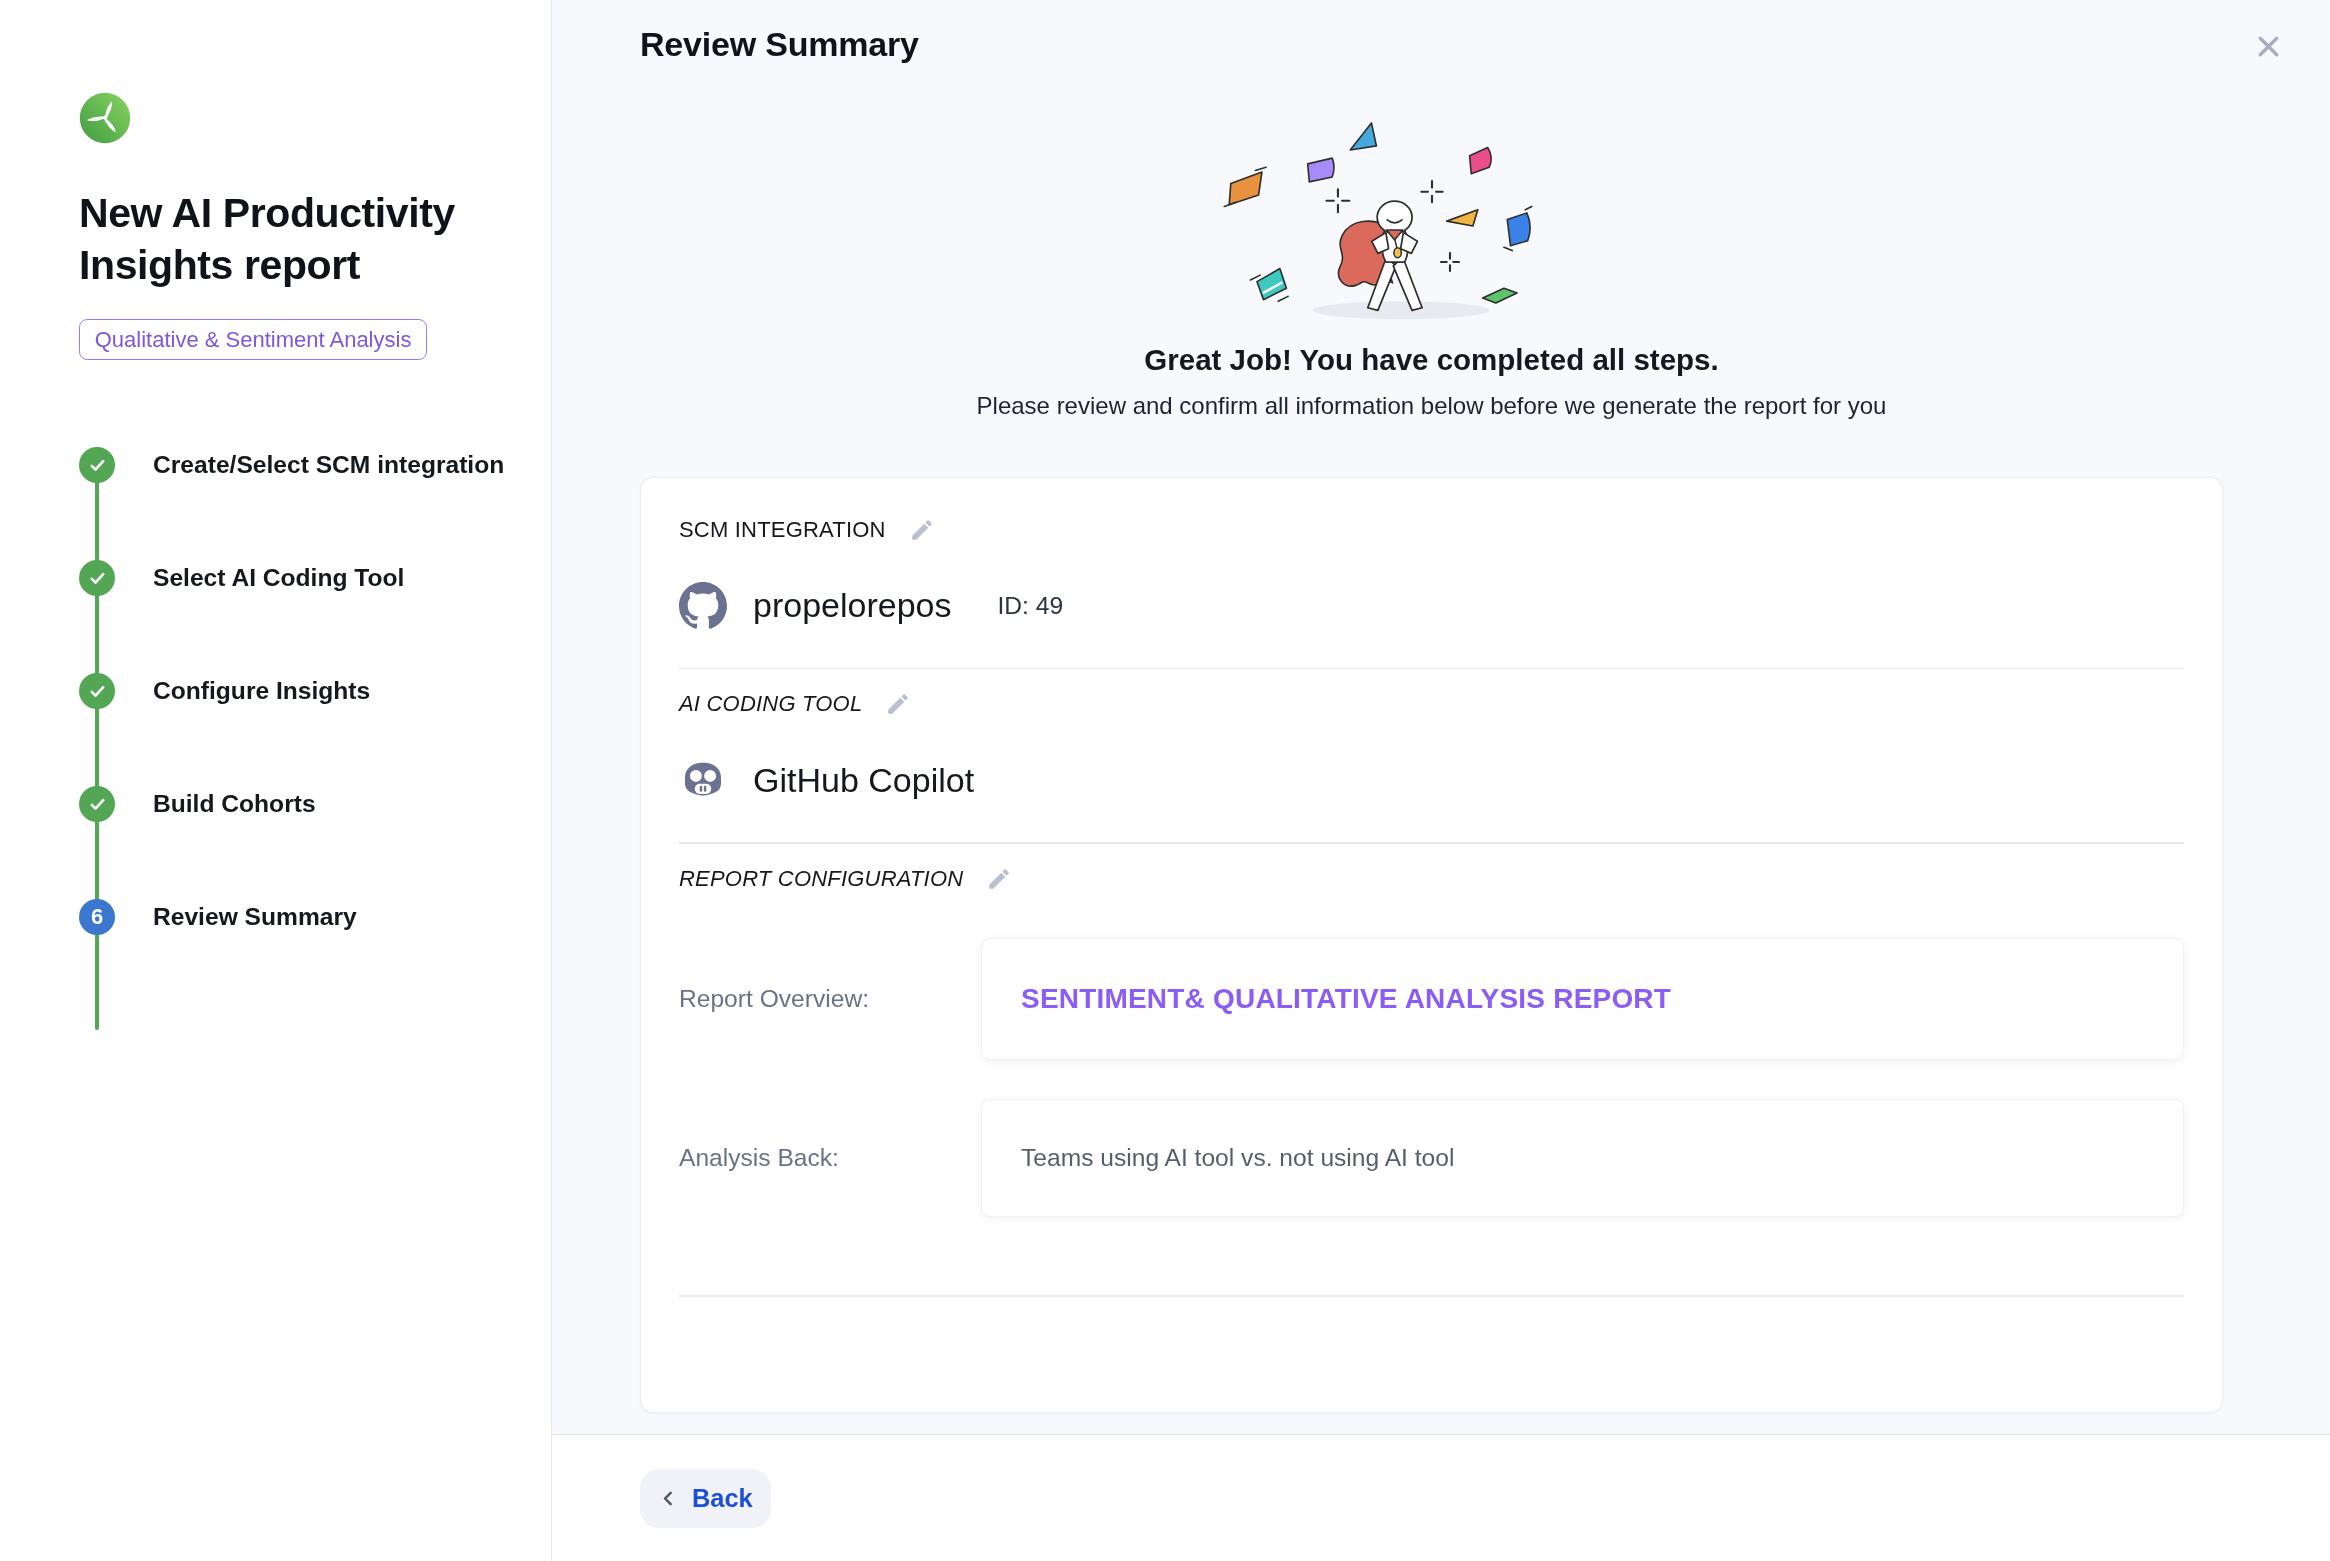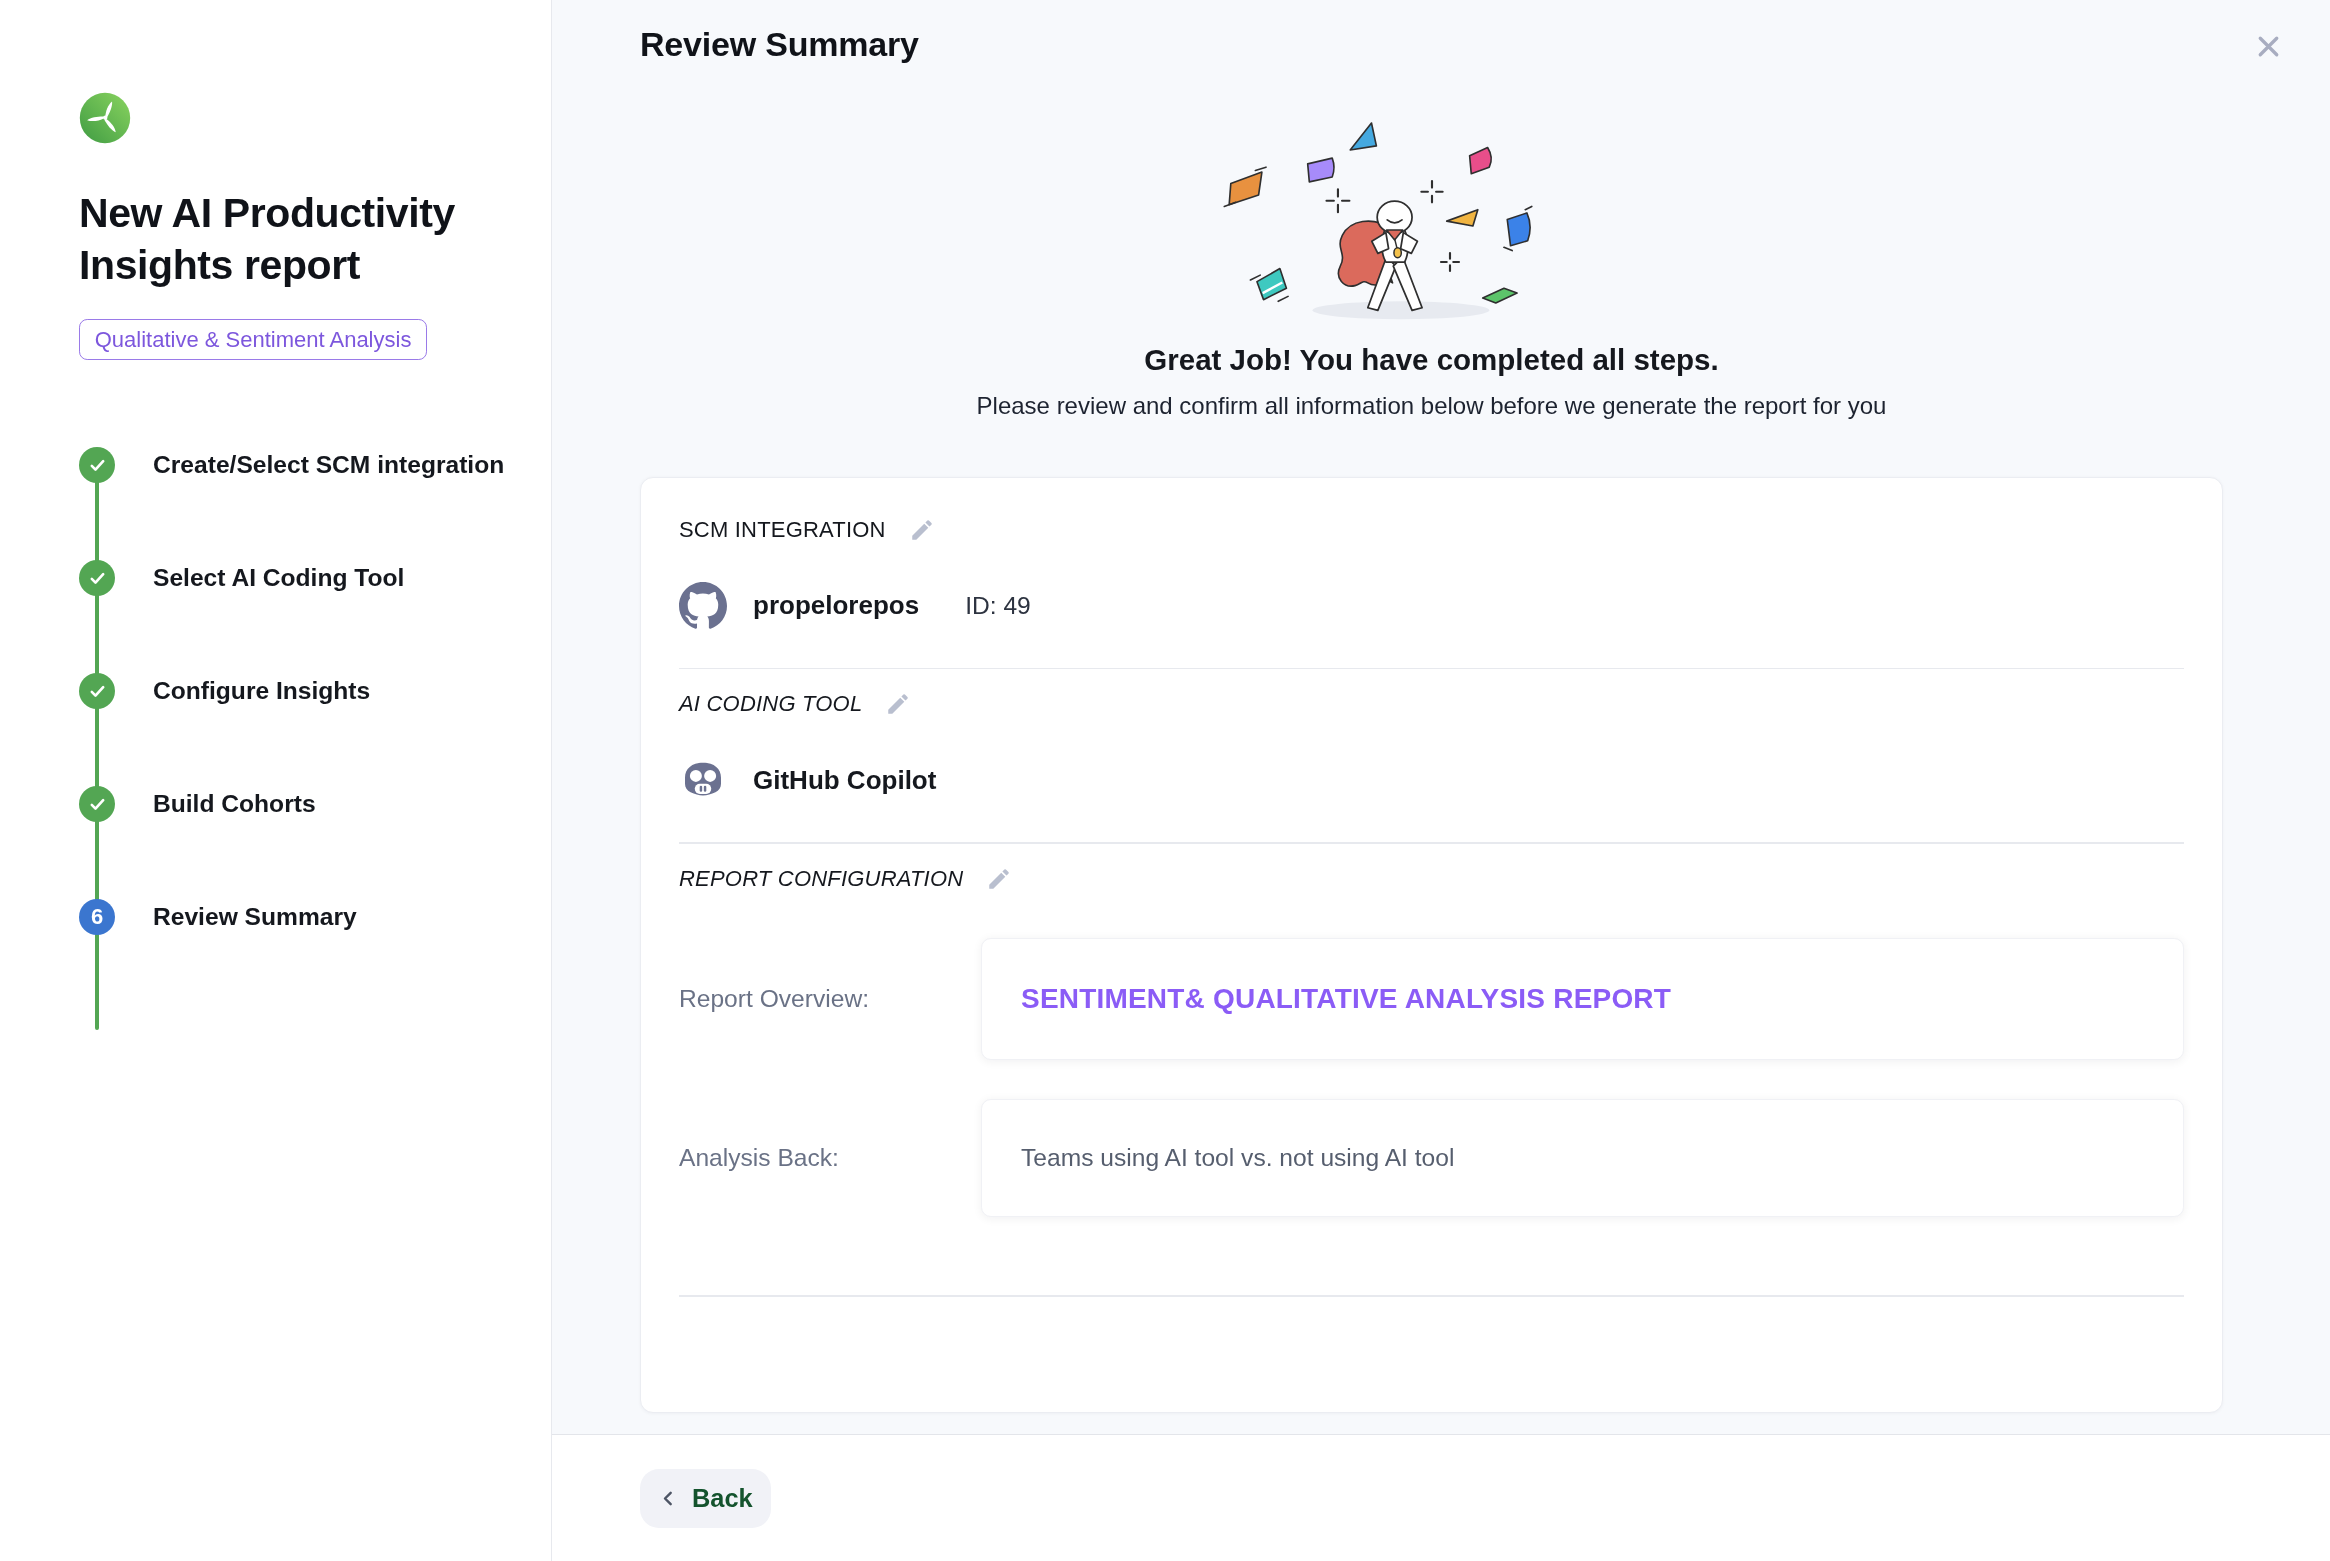--- a/index.html
+++ b/index.html
@@ -65,21 +65,21 @@
     box-shadow: 0 0.8px 3.3px rgba(16,24,40,.04);
     padding: 39px 38px 115px;
   }
   .sec-head { display: flex; gap: 23px; }
   .sec-head.after-divider { margin-top: 22px; font-style: italic; }
   .sec-label { font-size: 22px; font-weight: 500; color: #15181e; letter-spacing: 0.2px; }
   .edit-btn { background: none; border: none; padding: 0; cursor: pointer; display: flex; }
 
   .entity-row { margin-top: 39px; display: flex; align-items: center; }
   .entity-icon { width: 48px; height: 48px; flex: none; }
-  .entity-name { margin-left: 26px; font-size: 26px; font-weight: bold; color: #15181e; }
+  .entity-name { margin-left: 26px; font-size: 34px; font-weight: normal; color: #15181e; }
   .entity-id { margin-left: 46px; font-size: 24.6px; color: #2d3340; }
 
   .divider { border: none; height: 1.6px; background: #e7e9ee; margin: 38px 0 0; }
 
   .kv-row { display: flex; align-items: center; margin-top: 46px; }
   .kv-row.second { margin-top: 39px; }
   .kv-label { width: 302px; flex: none; font-size: 24.6px; color: #6a7286; }
   .kv-box {
     flex: 1; background: #fff; border: 0.8px solid #f0f1f5; border-radius: 9.8px;
     box-shadow: 0 1.6px 9.8px rgba(16,24,40,.06); padding: 44px 39px;
@@ -91,21 +91,21 @@
   
   .footer {
     flex: none; height: 128px; background: #fff; border-top: 1.6px solid #e3e5ea;
     display: flex; align-items: center; gap: 21px; padding-left: 88px;
   }
   .btn {
     display: inline-flex; align-items: center; justify-content: center; gap: 13px;
     height: 59px; border: none; border-radius: 8.2px; cursor: pointer;
     font-family: "Liberation Sans", sans-serif; font-size: 25.4px; font-weight: bold;
   }
-  .btn-back { background: #f1f2f7; color: #14532d; padding: 0 18px; border-radius: 19px; }
+  .btn-back { background: #f1f2f7; color: #1d4ed8; padding: 0 18px; border-radius: 19px; }
   .btn-primary { background: #3b76cf; color: #fff; padding: 0 33px; }
 </style>
 </head>
 <body>
 
 <div class="app">
 
   <aside class="sidebar">
     <svg class="logo" viewBox="0 0 64 64">
       <defs>

